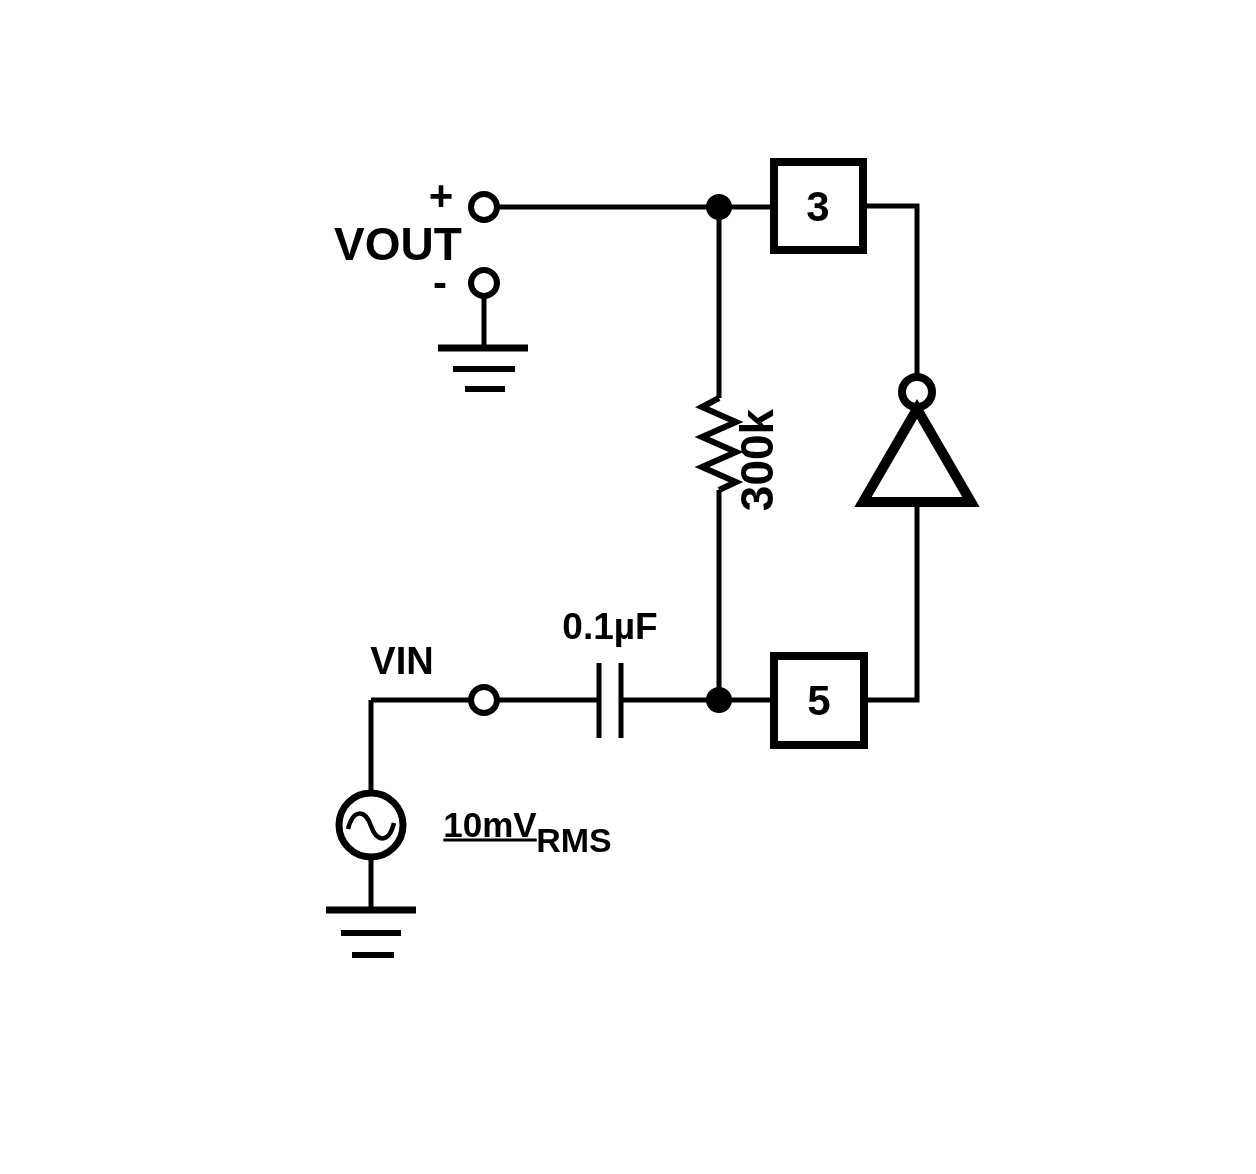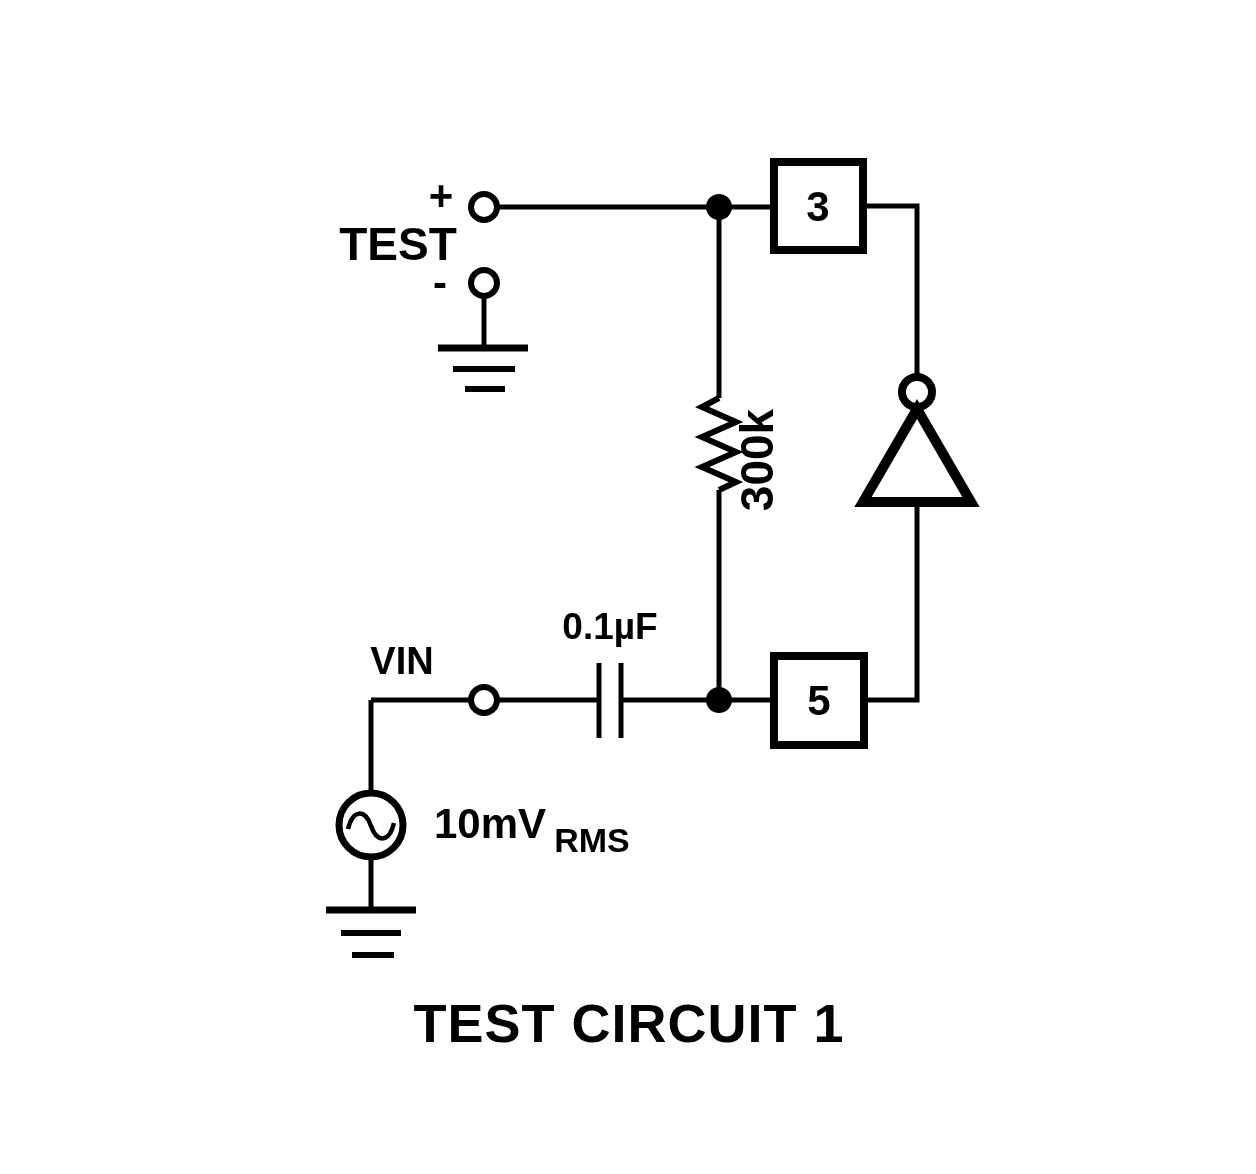--- a/index.html
+++ b/index.html
@@ -21,21 +21,21 @@
     line-height:1;
     user-select:none;
   }
   .lbl.rot{transform:translate(-50%,-50%) rotate(-90deg);}
   .f-vout   {font-size:46px;}
   .f-sign   {font-size:42px;}
   .f-pin    {font-size:42px;}
   .f-res    {font-size:46px;}
   .f-cap    {font-size:37px;}
   .f-vin    {font-size:38px;}
-  .f-src    {font-size:42px;}
+  .f-src    {font-size:35px;text-decoration:underline;}
   .f-sub    {font-size:34px;}
   .f-title  {font-size:54px;letter-spacing:1px;}
 </style>
 </head>
 <body>
 
 <div class="canvas">
 
   <svg class="circuit" viewBox="0 0 1256 1174" fill="none" stroke="#000" stroke-width="5">
 
@@ -111,33 +111,32 @@
     </g>
     <g>
       <path d="M326 910 H416" stroke-width="7"></path>
       <path d="M341 933 H401" stroke-width="6"></path>
       <path d="M352 955 H394" stroke-width="6"></path>
     </g>
   </svg>
 
   <span class="lbl f-sign" style="left:441px;top:196px;">+</span>
 
-  <span class="lbl f-vout" style="left:398px;top:244px;">TEST</span>
+  <span class="lbl f-vout" style="left:398px;top:244px;">VOUT</span>
 
   <span class="lbl f-sign" style="left:440px;top:283px;">-</span>
 
   <span class="lbl f-pin" style="left:818px;top:207px;">3</span>
 
   <span class="lbl f-pin" style="left:819px;top:701px;">5</span>
 
   <span class="lbl f-res rot" style="left:757px;top:460px;">300k</span>
 
   <span class="lbl f-cap" style="left:610px;top:626px;">0.1µF</span>
 
   <span class="lbl f-vin" style="left:402px;top:661px;">VIN</span>
 
   <span class="lbl f-src" style="left:490px;top:824px;">10mV</span>
 
-  <span class="lbl f-sub" style="left:592px;top:840px;">RMS</span>
+  <span class="lbl f-sub" style="left:574px;top:840px;">RMS</span>
 
-  <span class="lbl f-title" style="left:629px;top:1023px;">TEST CIRCUIT 1</span>
 
 </div>
 
 </body></html>

